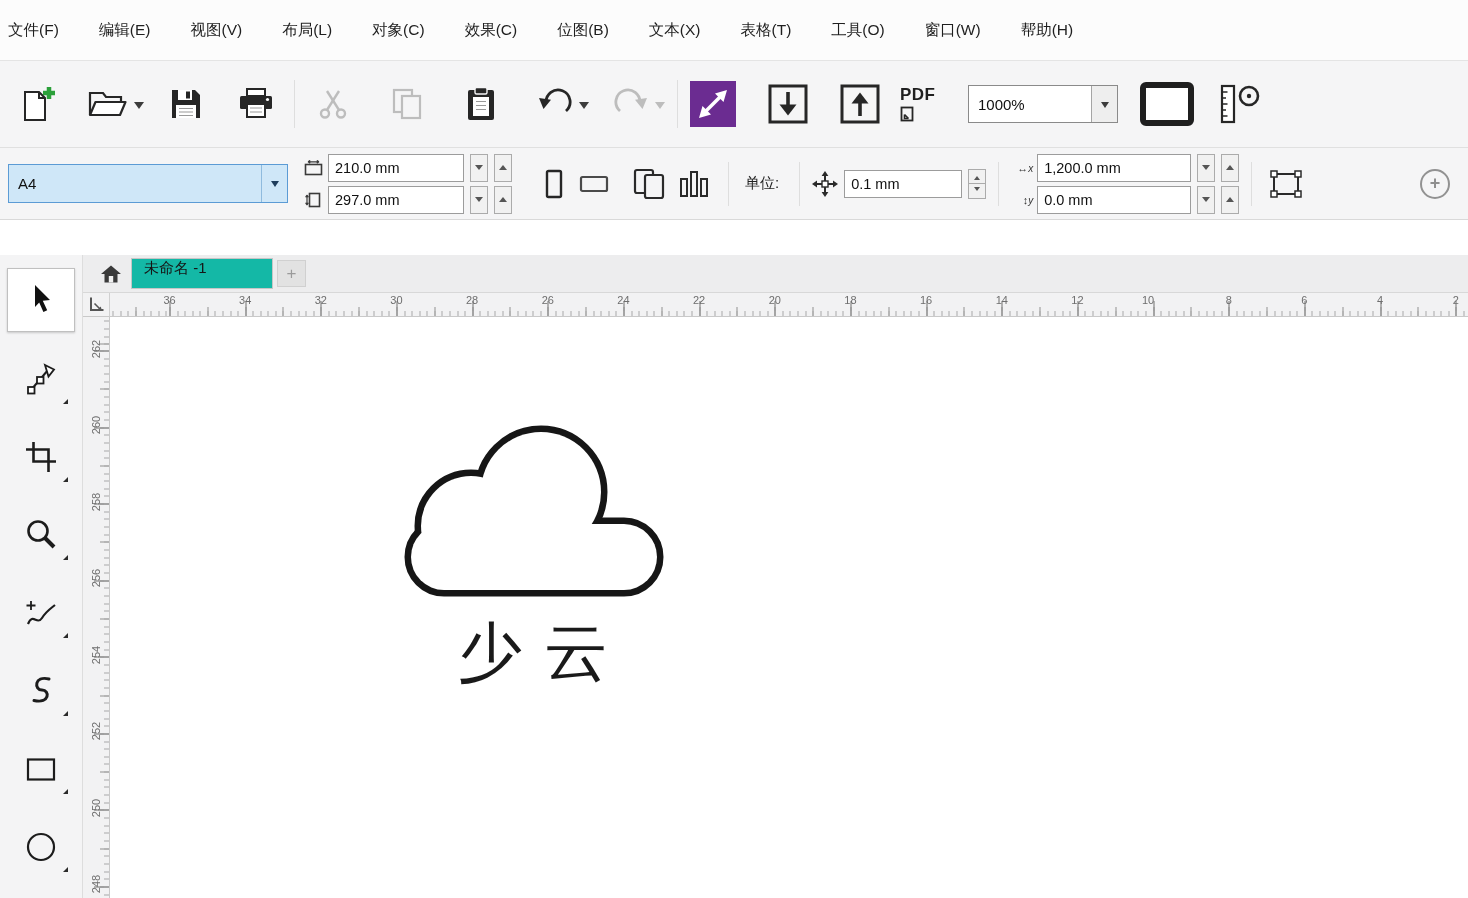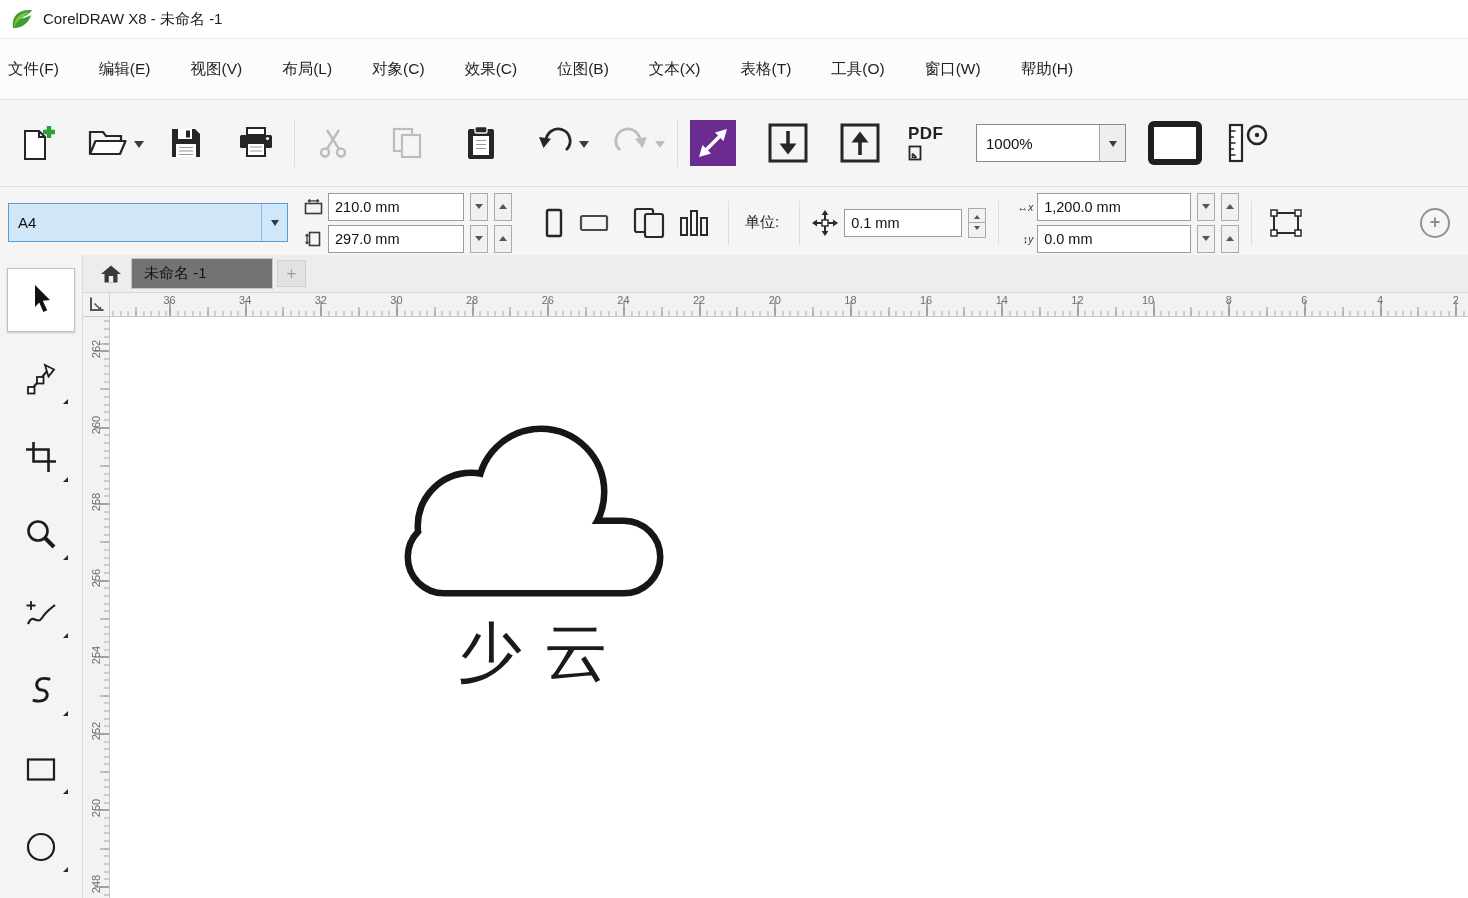--- a/index.html
+++ b/index.html
@@ -80,22 +80,22 @@
   .tool { position:relative; width:66px; height:62px; margin-bottom:16px;
     display:flex; align-items:center; justify-content:center; flex:0 0 auto; }
   .tool.selected { background:#fff; border:1px solid #c0c0c0; box-shadow:0 1px 2px rgba(0,0,0,.18); }
   .tool.flyout:after { content:""; position:absolute; right:6px; bottom:6px;
     border-left:5px solid transparent; border-bottom:5px solid #2a2a2a; }
 
   .docarea { flex:1; display:flex; flex-direction:column; min-width:0; }
   .tabbar { height:37px; background:#ededee; border-bottom:1px solid #d8d8d8;
     display:flex; align-items:center; padding-left:12px; gap:4px; }
   .home-btn { width:32px; height:28px; display:flex; align-items:center; justify-content:center; }
-  .doc-tab { height:29px; min-width:116px; background:#737373; border:1px solid #c6c6c6;
-    display:flex; align-items:center; padding:0 12px; font-size:15px; color:#161616; }
+  .doc-tab { height:29px; min-width:116px; background:#14b8a6; border:1px solid #c6c6c6;
+    display:flex; align-items:flex-start; padding:0 12px; font-size:15px; color:#161616; }
   .newtab-btn { width:27px; height:25px; background:#e2e2e2; border:1px solid #d0d0d0;
     display:flex; align-items:center; justify-content:center; color:#9a9a9a; font-size:17px; line-height:1; }
 
   .rulerrow { height:24px; display:flex; }
   .ruler-corner { width:26px; background:#f2f2f3; border-right:1px solid #d0d0d0; border-bottom:1px solid #c9c9c9;
     display:flex; align-items:center; justify-content:center; flex:0 0 auto; }
   .hruler { position:relative; flex:1; background-color:#f2f2f3; border-bottom:1px solid #c9c9c9; overflow:hidden;
     background-image:
       repeating-linear-gradient(to right,#a8a8a8 0 1px,transparent 1px 7.566px),
       repeating-linear-gradient(to right,#8f8f8f 0 1px,transparent 1px 37.83px),
@@ -120,27 +120,20 @@
   .canvas { position:relative; flex:1; background:#ffffff; overflow:hidden; }
   .artwork { position:absolute; left:292px; top:106px; width:262px; text-align:center; }
   .cloud-label { margin-top:14px; font-family:"DejaVu Serif","Liberation Serif",serif;
     font-size:64px; letter-spacing:22px; padding-left:22px; color:#1a1a1a; line-height:1.1; white-space:nowrap; }
 </style>
 </head>
 <body>
 
 <div class="window">
 
-  <div class="titlebar">
-    <svg width="24" height="24" viewBox="0 0 24 24">
-      <path d="M3 21 C1 9 9 2 22 3 C19 8 13 10 9 12 C14 11 18 10 21 8 C19 16 11 22 3 21 Z" fill="#3f9c35"></path>
-      <path d="M4 20 C4 12 9 6 19 5 C15 9 10 12 7 15 Z" fill="#7ec242"></path>
-    </svg>
-    <span class="app-title">CorelDRAW X8 - 未命名 -1</span>
-  </div>
 
   <div class="menubar">
     <span class="menu-item">文件(F)</span>
     <span class="menu-item">编辑(E)</span>
     <span class="menu-item">视图(V)</span>
     <span class="menu-item">布局(L)</span>
     <span class="menu-item">对象(C)</span>
     <span class="menu-item">效果(C)</span>
     <span class="menu-item">位图(B)</span>
     <span class="menu-item">文本(X)</span>
@@ -237,21 +230,21 @@
         <polygon points="12.5,21.5 29.5,21.5 21,32.5" fill="#262626"></polygon>
       </svg>
     </div>
     <div class="tbtn" style="width:52px;margin-left:20px">
       <svg width="42" height="42" viewBox="0 0 42 42">
         <rect x="3" y="3" width="36" height="36" fill="none" stroke="#262626" stroke-width="3"></rect>
         <line x1="21" y1="19" x2="21" y2="33" stroke="#262626" stroke-width="3.6"></line>
         <polygon points="12.5,20.5 29.5,20.5 21,9.5" fill="#262626"></polygon>
       </svg>
     </div>
-    <div class="tbtn pdfbtn" style="width:58px;margin-left:22px">
+    <div class="tbtn pdfbtn" style="width:58px;margin-left:14px">
       <span class="pdftext">PDF</span>
       <svg width="16" height="16" viewBox="0 0 16 16" style="margin-top:3px">
         <rect x="1.5" y="1.5" width="11" height="13" fill="none" stroke="#262626" stroke-width="1.8"></rect>
         <path d="M4.5 8.5 l4 4 M8.5 12.5 h-4 v-4" stroke="#262626" stroke-width="1.6" fill="none"></path>
       </svg>
     </div>
     <div class="combo zoomcombo">
       <span class="combo-text">1000%</span>
       <div class="combo-btn">
           <div class="caret sm" style="margin-top:5px"></div>

